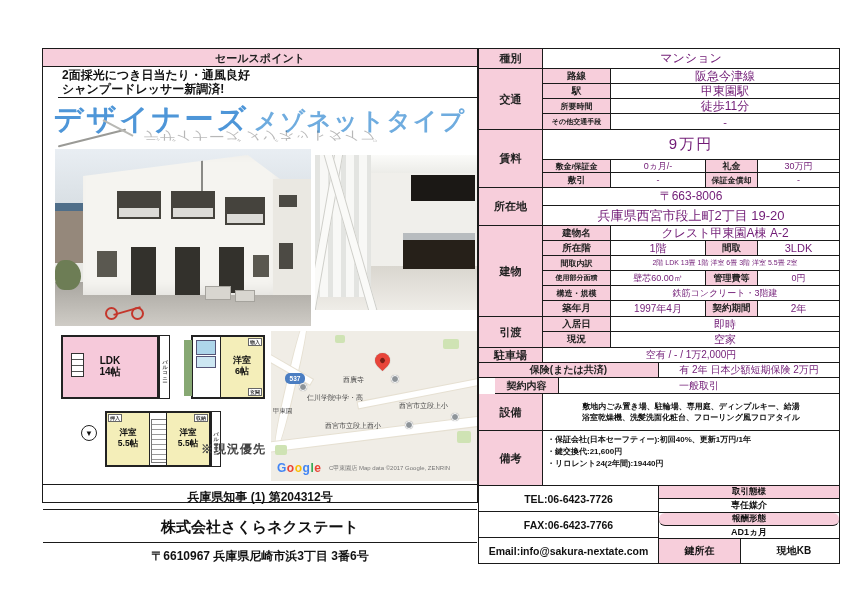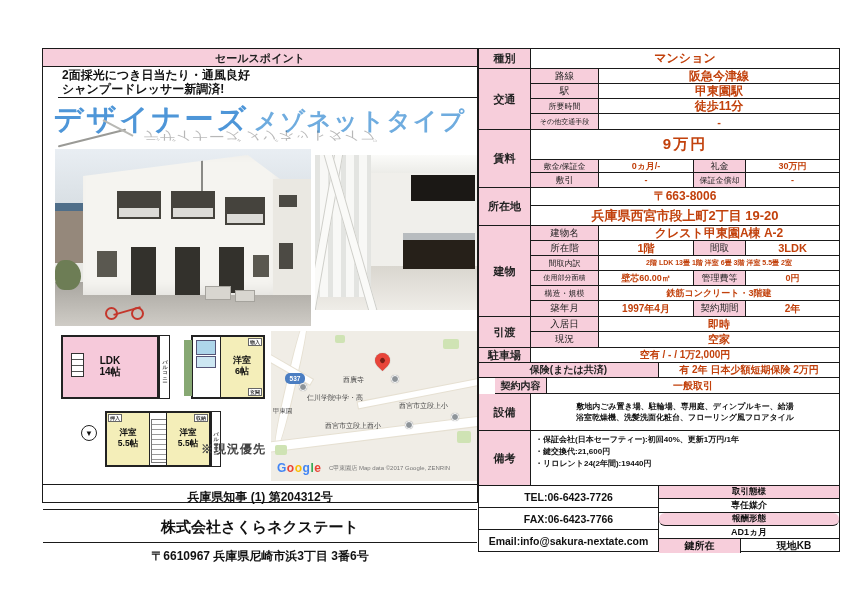--- a/index.html
+++ b/index.html
@@ -89,31 +89,31 @@
   .glogo { position:absolute; left:6px; bottom:6px; font-size:12px; font-weight:bold; letter-spacing:0.5px; }
   .mcredit { position:absolute; left:58px; bottom:8px; font-size:6px; color:#777; white-space:nowrap; }
 
   
   .lic-row { position:absolute; left:0; right:0; top:435px; height:25px; border-top:1px solid #1a1a1a; text-align:center; font-size:12px; font-weight:bold; line-height:25px; color:#111; }
   .name-row { position:absolute; left:0; right:0; top:460px; height:33px; border-top:1px solid #1a1a1a; text-align:center; font-size:15px; font-weight:bold; line-height:33px; color:#111; }
   .addr-row { position:absolute; left:0; right:0; top:493px; bottom:0; border-top:1px solid #1a1a1a; text-align:center; font-size:12px; font-weight:bold; line-height:26px; color:#111; }
 
   
   .right-col { position:absolute; left:478px; top:48px; width:362px; border:1px solid #1a1a1a; background:#fff; }
-  .contact { position:absolute; left:478px; top:485px; width:362px; height:67px; border:1px solid #1a1a1a; background:#fff; display:flex; }
+  .contact { position:absolute; left:478px; top:485px; width:362px; height:79px; border:1px solid #1a1a1a; background:#fff; display:flex; }
   .rgrp { display:flex; border-bottom:1px solid #1a1a1a; }
   .rgrp:last-child { border-bottom:none; }
   .lb { background:#f7cedb; font-weight:bold; color:#222; display:flex; align-items:center; justify-content:center; text-align:center; border-right:1px solid #1a1a1a; font-size:11px; }
-  .sl { background:#f7cedb; font-weight:normal; color:#222; display:flex; align-items:center; justify-content:center; text-align:center; border-right:1px solid #1a1a1a; font-size:9.5px; }
-  .v { display:flex; align-items:center; justify-content:center; text-align:center; font-weight:bold; color:#c2410c; font-size:11px; border-right:1px solid #1a1a1a; }
+  .sl { background:#f7cedb; font-weight:bold; color:#222; display:flex; align-items:center; justify-content:center; text-align:center; border-right:1px solid #1a1a1a; font-size:9.5px; }
+  .v { display:flex; align-items:center; justify-content:center; text-align:center; font-weight:normal; color:#701a75; font-size:11px; border-right:1px solid #1a1a1a; }
   .v:last-child { border-right:none; }
   .rows { flex:1; display:flex; flex-direction:column; }
   .irow { display:flex; border-bottom:1px solid #1a1a1a; }
   .irow:last-child { border-bottom:none; }
-  .w64 { width:52px; flex:none; }
+  .w64 { width:64px; flex:none; }
   .w68 { width:68px; flex:none; }
   .w95 { width:95px; flex:none; }
   .w67 { width:52px; flex:none; }
   .w180 { width:180px; flex:none; }
   .f1 { flex:1; }
   .h20 { height:20px; } .h15 { height:15px; } .h30 { height:30px; } .h13 { height:13px; }
   .h14 { height:14px; } .h18 { height:18px; } .h19 { height:19px; } .h16 { height:16px;margin-left:16px; }
   .h37 { height:37px; } .h55 { height:55px; }
   .fs7 { font-size:7px; } .fs8 { font-size:8px; } .fs9 { font-size:9px; } .fs10 { font-size:10px; } .fs12 { font-size:12px; } .fs13 { font-size:13px; }
   .rent-big { font-size:15px; letter-spacing:2px; }

